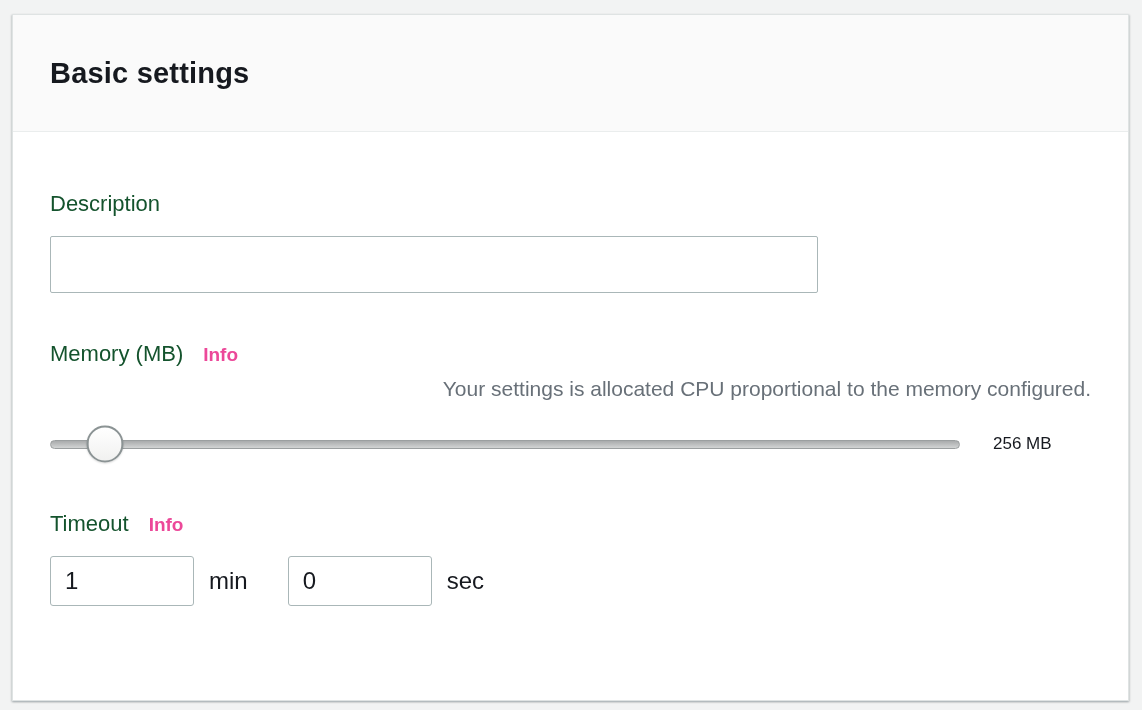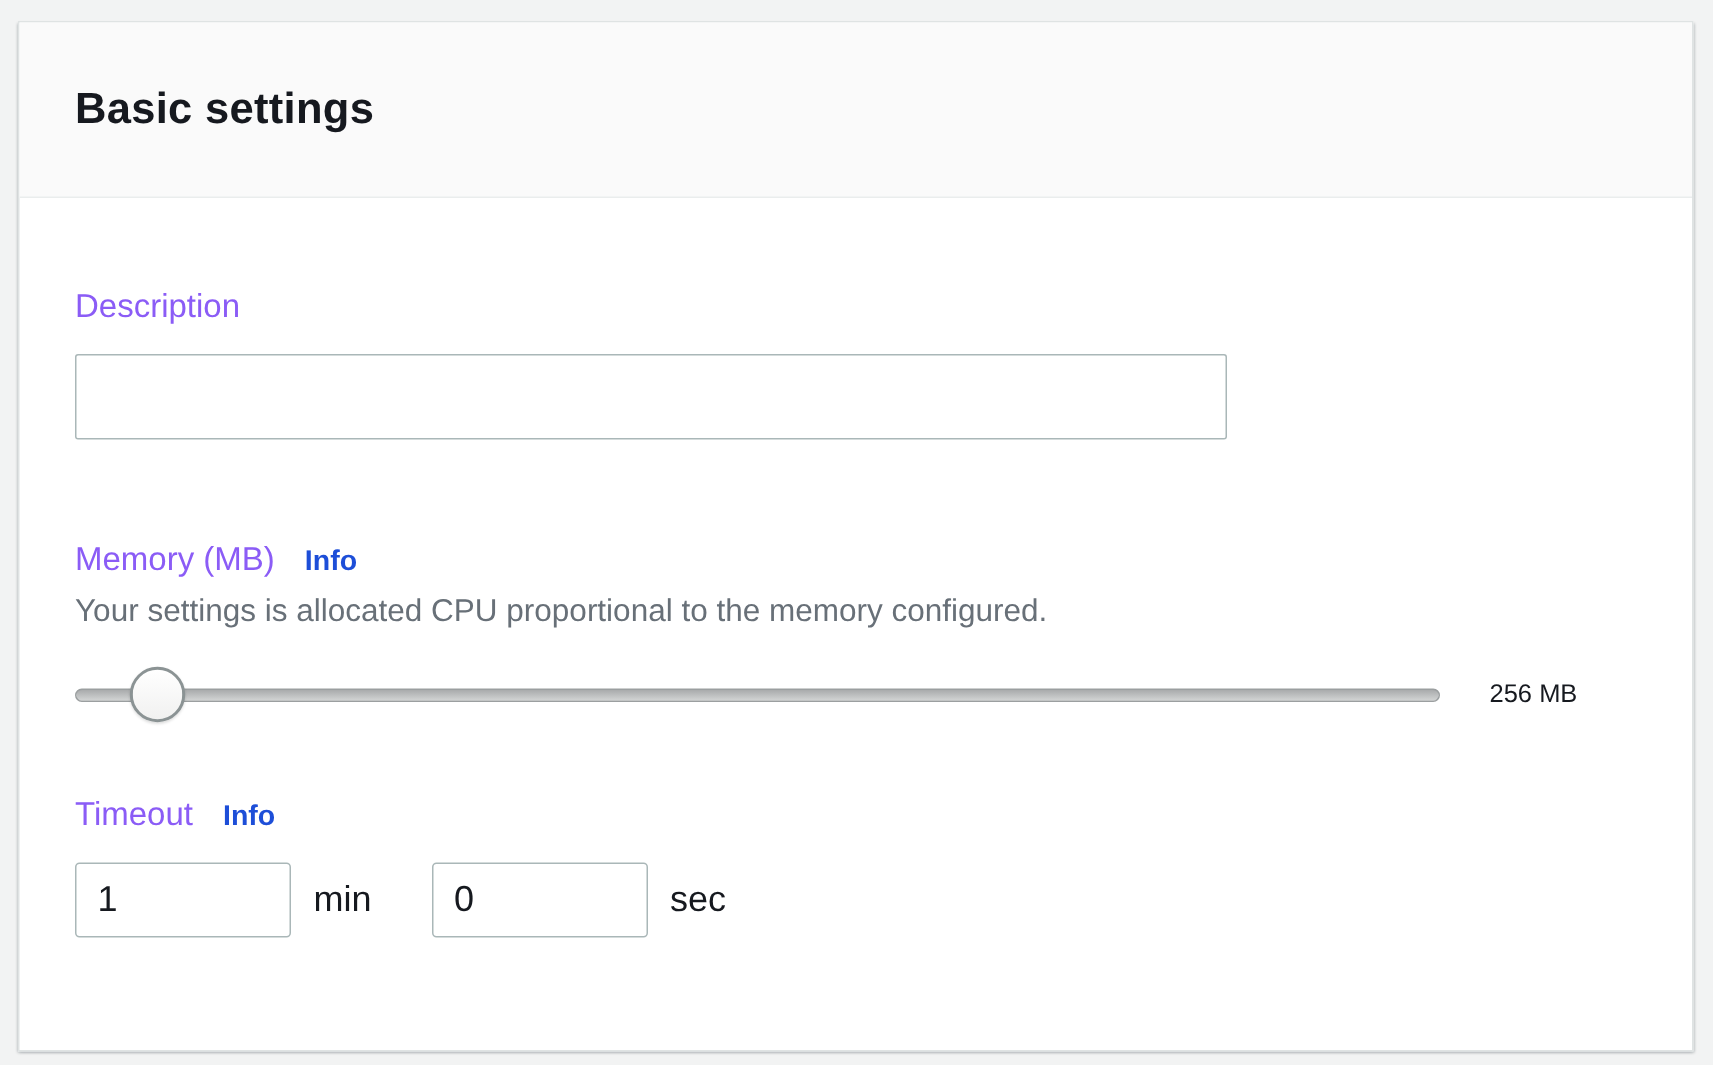--- a/index.html
+++ b/index.html
@@ -31,52 +31,52 @@
     font-weight: 700;
     letter-spacing: 0.2px;
     color: #16191f;
   }
   .card-body {
     padding: 58px 37px 0 37px;
   }
   .field-label {
     font-size: 22px;
     font-weight: 400;
-    color: #8b5cf6;
+    color: #14532d;
     line-height: 28px;
   }
   .label-row {
     display: flex;
     align-items: baseline;
     gap: 20px;
   }
   .info-link {
     font-size: 19px;
     font-weight: 700;
-    color: #1d4ed8;
+    color: #ec4899;
     text-decoration: none;
     cursor: pointer;
   }
   .text-input {
     display: block;
     border: 1px solid #aab7b8;
     border-radius: 2px;
     background: #ffffff;
     font-family: "Liberation Sans", "DejaVu Sans", sans-serif;
     font-size: 24px;
     color: #16191f;
     padding: 0 14px;
     outline: none;
   }
   .description-input {
     margin-top: 18px;
     width: 768px;
     height: 57px;
   }
-  .memory-field { margin-top: 66px; }
+  .memory-field { margin-top: 47px; text-align: right; }
   .helper-text {
     margin-top: 8px;
     font-size: 21px;
     color: #687078;
     line-height: 26px;
   }
   .slider-row {
     margin-top: 22px;
     display: flex;
     align-items: center;

